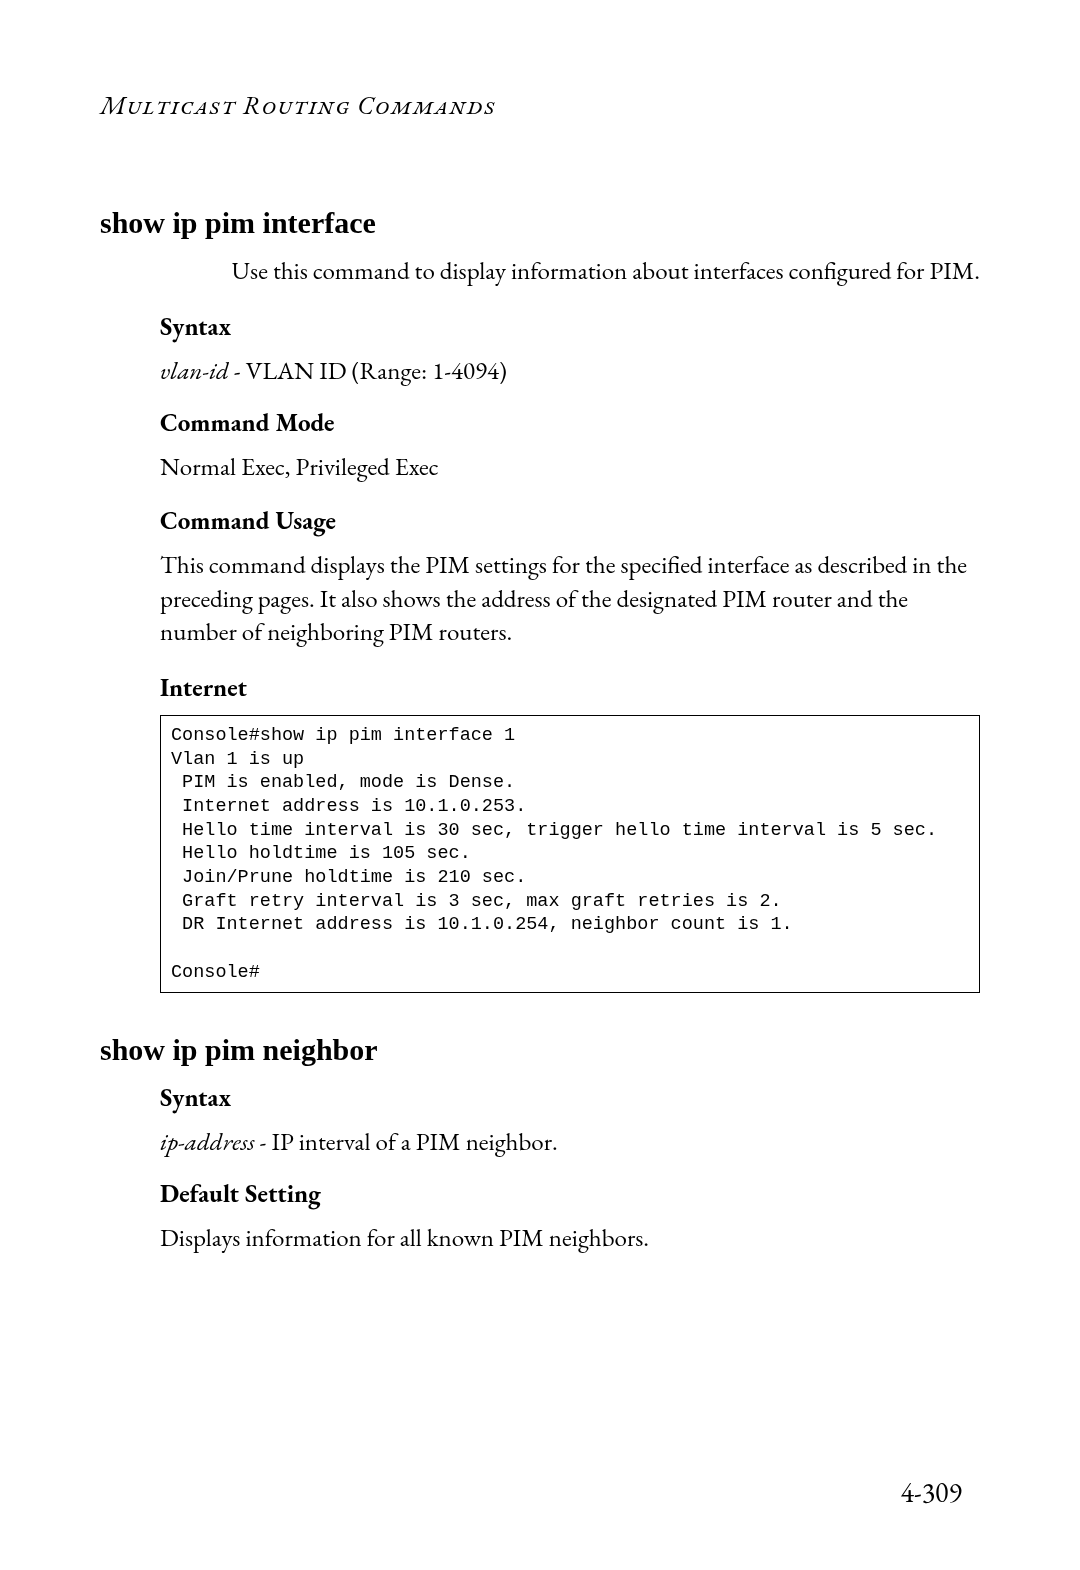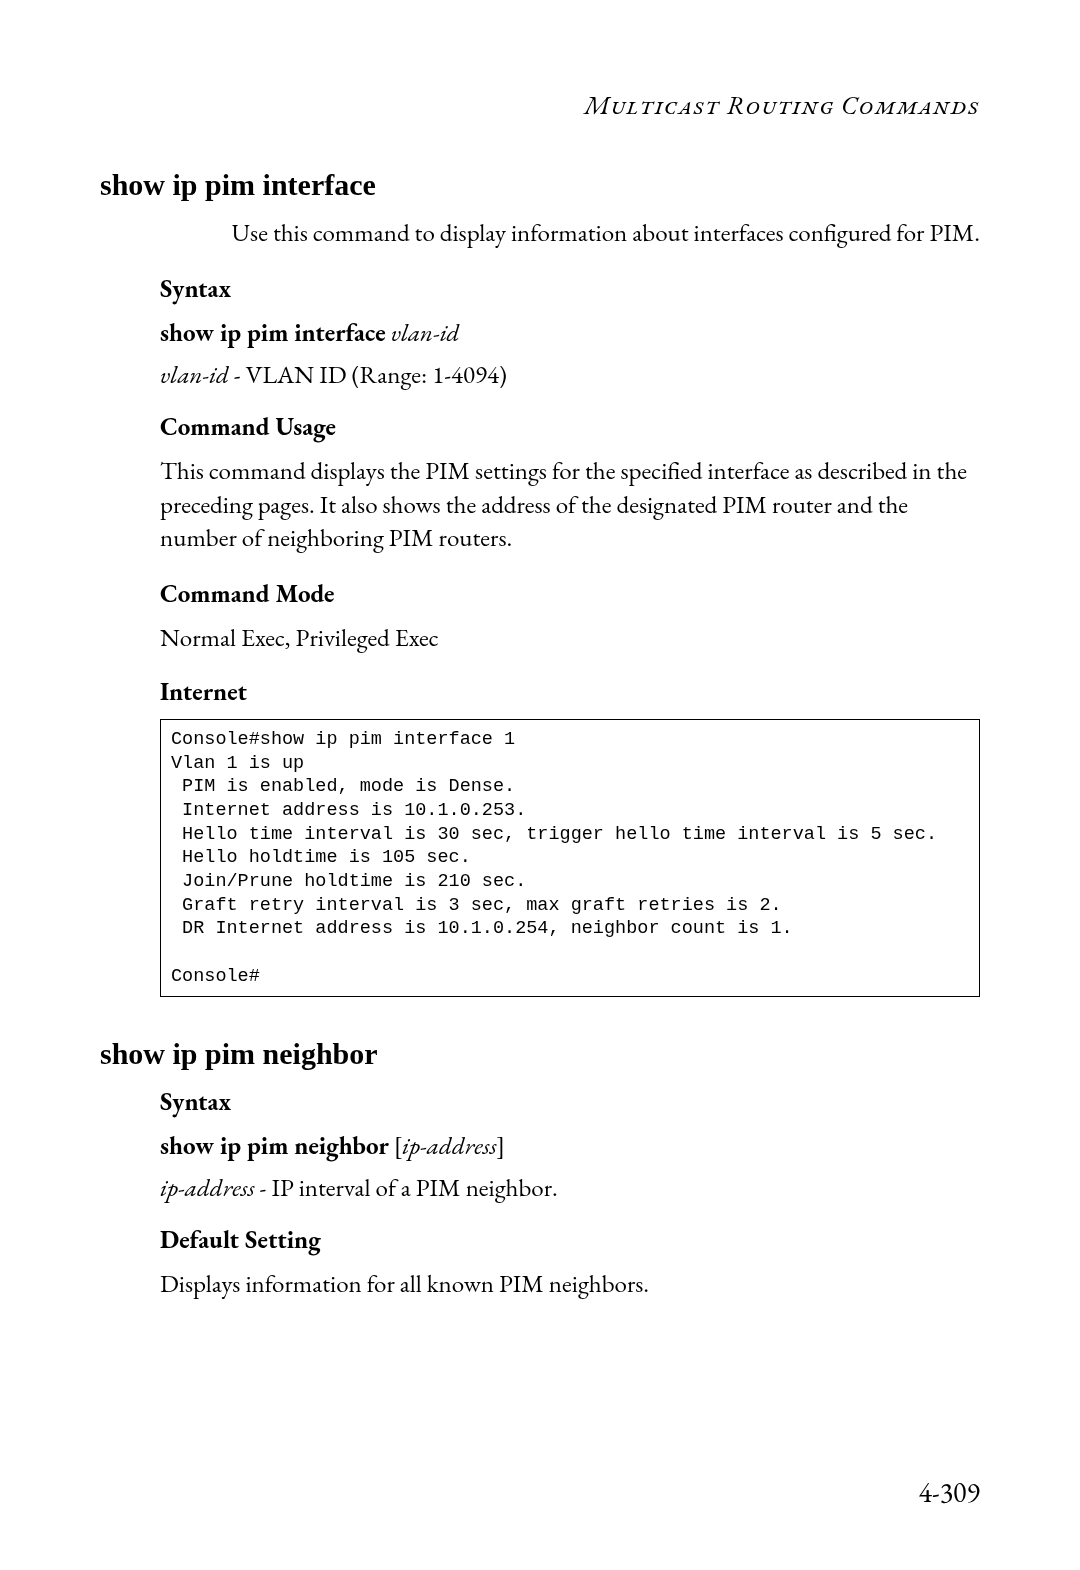--- a/index.html
+++ b/index.html
@@ -17,22 +17,22 @@
     width: 1080px;
     height: 1570px;
     padding: 88px 100px 60px 100px;
     position: relative;
   }
   .running-head {
     font-variant: small-caps;
     font-style: italic;
     font-size: 26px;
     letter-spacing: 1px;
-    text-align: right;
-    margin-bottom: 46px;
+    text-align: left;
+    margin-bottom: 84px;
     font-family: Garamond, "Adobe Garamond Pro", "EB Garamond", Georgia, serif;
   }
   h2.cmd-title {
     font-size: 30px;
     font-weight: bold;
     margin: 0 0 14px 0;
     font-family: Garamond, Georgia, serif;
   }
   .body-indent {
     margin-left: 60px;
@@ -80,58 +80,53 @@
     line-height: 1.28;
     border: 1px solid #000;
     padding: 8px 10px;
     margin: 0 0 40px 0;
     white-space: pre;
     overflow: hidden;
   }
   .page-number {
     position: absolute;
     bottom: 60px;
-    right: 100px;
+    right: 118px;
     font-size: 28px;
   }
   .block { margin-bottom: 8px; }
 </style>
 </head>
 <body>
 
 <div class="page">
 
   <div class="running-head">Multicast Routing Commands</div>
 
   <h2 class="cmd-title">show ip pim interface</h2>
 
   <div class="body-indent">
 
     <p class="desc">Use this command to display information about interfaces configured for PIM.</p>
 
     <div class="block">
       <div class="subhead">Syntax</div>
-      <div class="syntax-line sub-indent">
-        <span class="bold">show ip pim interface</span>
-        <span> </span>
-        <span class="ital">vlan-id</span>
-      </div>
       <div class="param-line sub-indent2">
         <span class="ital">vlan-id</span><span> - VLAN ID (Range: 1-4094)</span>
       </div>
     </div>
 
     <div class="block">
-      <div class="subhead">Command Usage</div>
-      <div class="usage sub-indent">This command displays the PIM settings for the specified interface as described in the preceding pages. It also shows the address of the designated PIM router and the number of neighboring PIM routers.</div>
+      <div class="subhead">Command Mode</div>
+      <div class="plain sub-indent">Normal Exec, Privileged Exec</div>
     </div>
 
     <div class="block">
-      <div class="subhead">Command Mode</div>
-      <div class="plain sub-indent">Normal Exec, Privileged Exec</div>
+      <div class="subhead">Command Usage</div>
+      <div class="usage sub-indent">This command displays the PIM settings for the specified interface as described in the preceding pages. It also shows the address of the designated PIM router and the number of neighboring PIM routers.</div>
     </div>
 
     <div class="block">
       <div class="subhead">Internet</div>
       <pre class="console">Console#show ip pim interface 1
 Vlan 1 is up
  PIM is enabled, mode is Dense.
  Internet address is 10.1.0.253.
  Hello time interval is 30 sec, trigger hello time interval is 5 sec.
  Hello holdtime is 105 sec.
@@ -144,23 +139,20 @@
 
   </div>
 
   <h2 class="cmd-title">show ip pim neighbor</h2>
 
   <div class="body-indent">
 
 
     <div class="block">
       <div class="subhead">Syntax</div>
-      <div class="syntax-line sub-indent">
-        <span class="bold">show ip pim neighbor</span><span> [</span><span class="ital">ip-address</span><span>]</span>
-      </div>
       <div class="param-line sub-indent2">
         <span class="ital">ip-address</span><span> - IP interval of a PIM neighbor.</span>
       </div>
     </div>
 
     <div class="block">
       <div class="subhead">Default Setting</div>
       <div class="plain sub-indent">Displays information for all known PIM neighbors.</div>
     </div>
 

